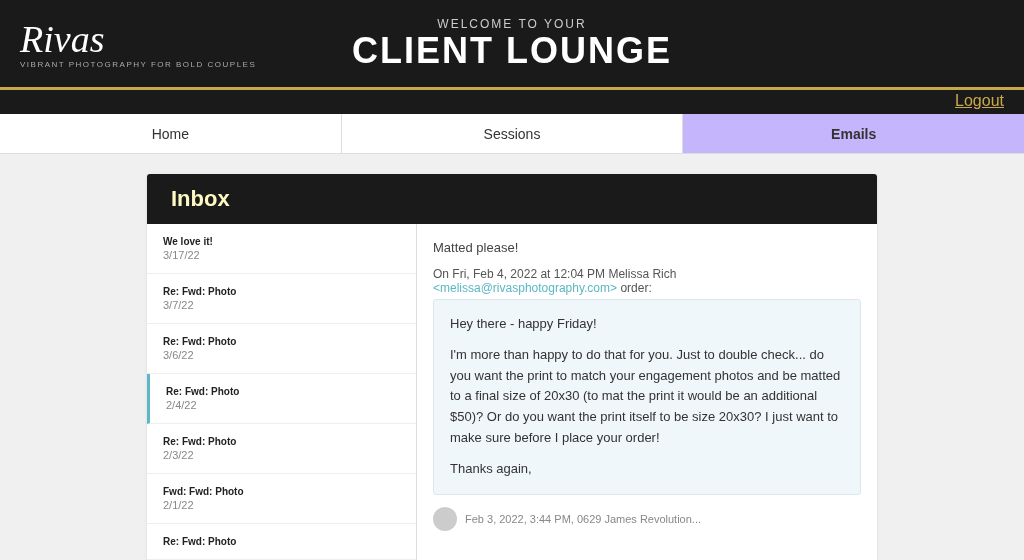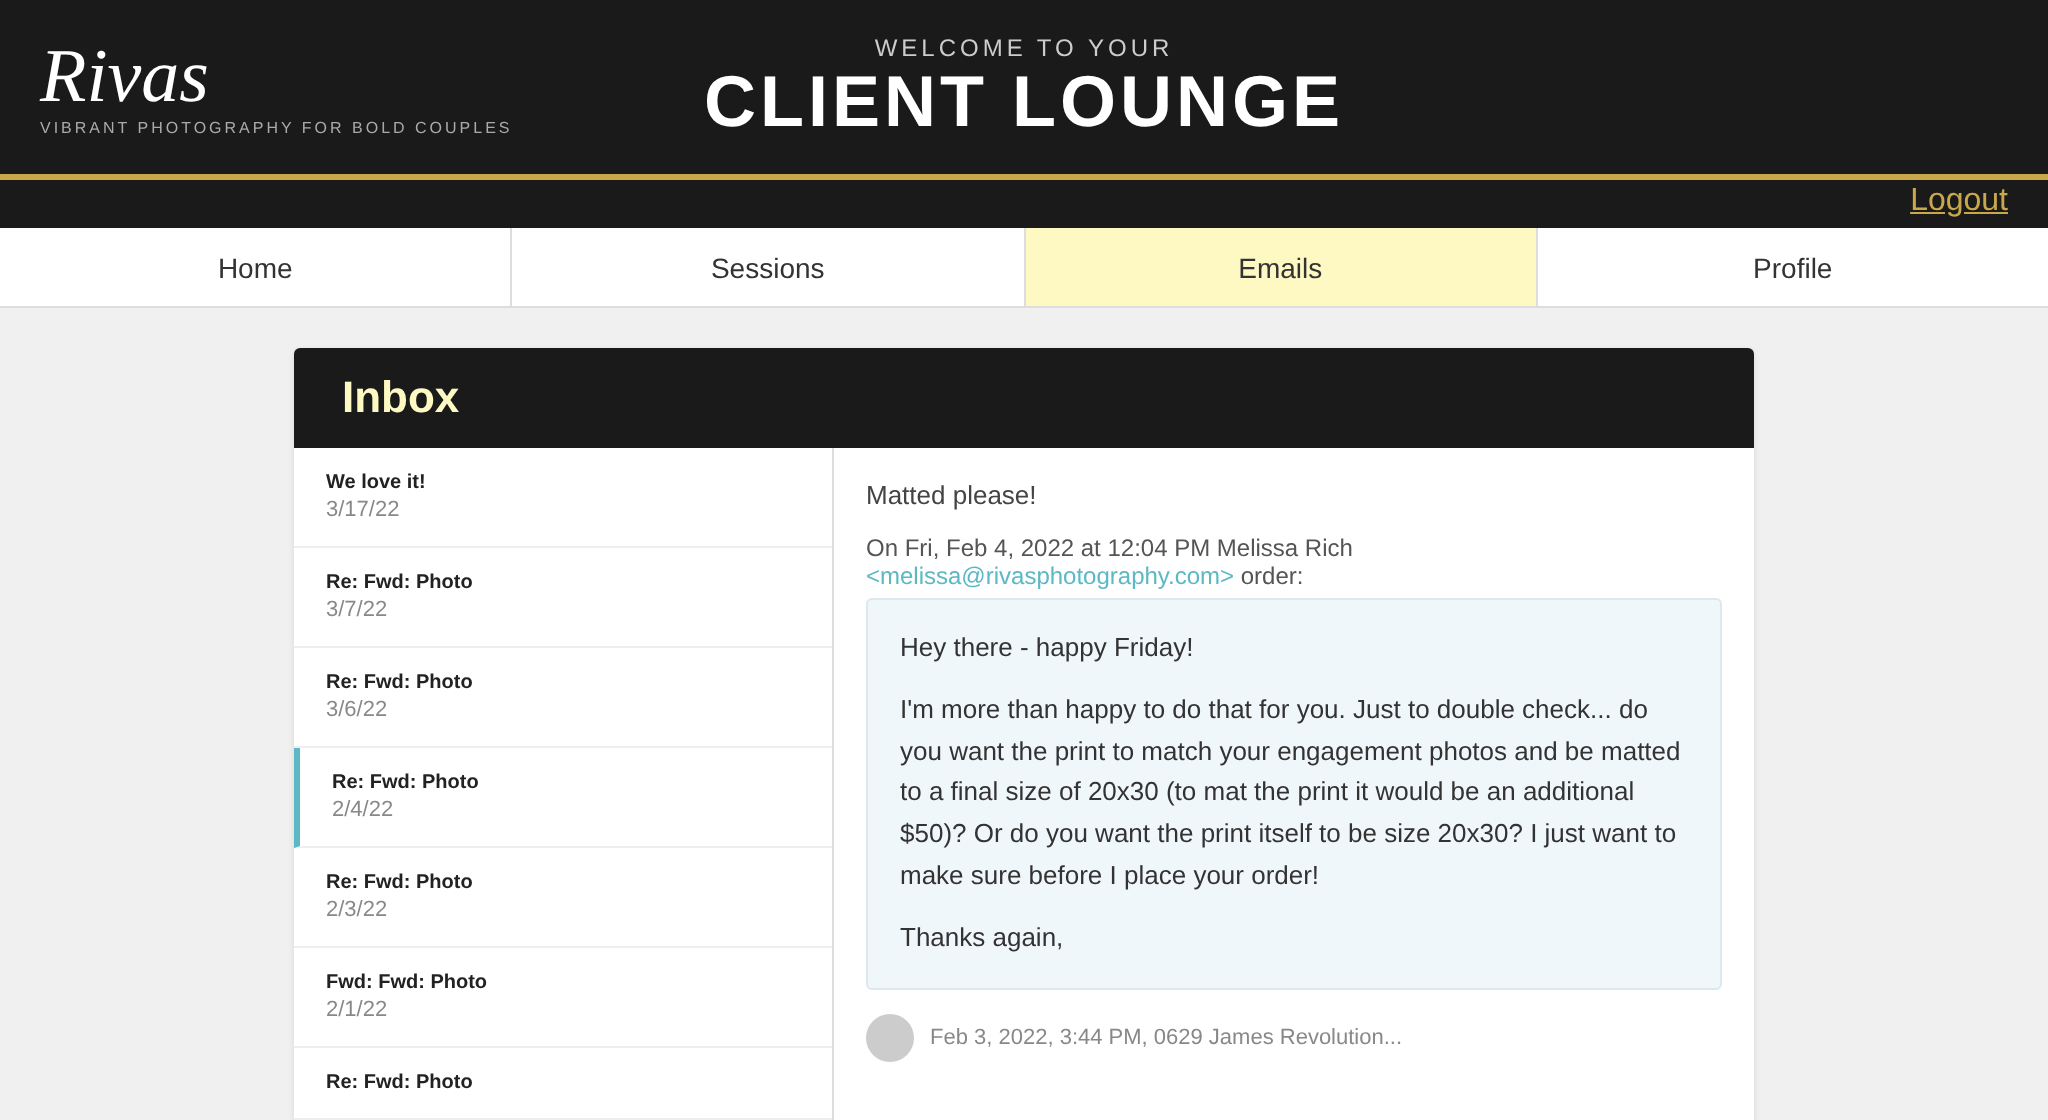--- a/index.html
+++ b/index.html
@@ -78,21 +78,22 @@
       display: flex;
       align-items: center;
       justify-content: center;
       font-size: 14px;
       color: #333;
       cursor: pointer;
       border-right: 1px solid #ddd;
     }
     .nav-item:last-child { border-right: none; }
     .nav-item.active {
-      background: #fef9c3;
+      background: #c4b5fd;
+      font-weight: bold;
     }
 
     
     .main {
       background: #f0f0f0;
       padding: 20px 0;
       display: flex;
       justify-content: center;
     }
 
@@ -214,21 +215,20 @@
 </div>
 
 <div class="logout-bar">
   <span class="logout-link">Logout</span>
 </div>
 
 <div class="nav">
   <div class="nav-item">Home</div>
   <div class="nav-item">Sessions</div>
   <div class="nav-item active">Emails</div>
-  <div class="nav-item">Profile</div>
 </div>
 
 <div class="main">
   <div class="inbox-container">
     <div class="inbox-header">Inbox</div>
     <div class="inbox-body">
 
       <div class="email-list">
 
       <div class="email-item">

